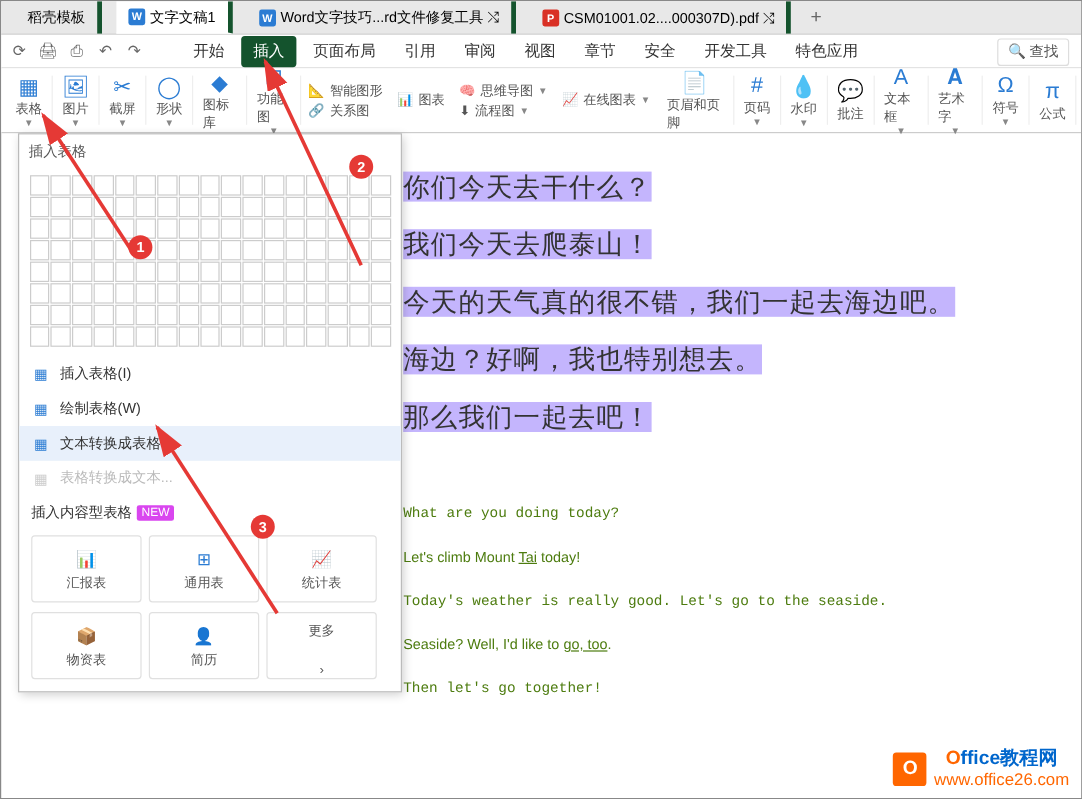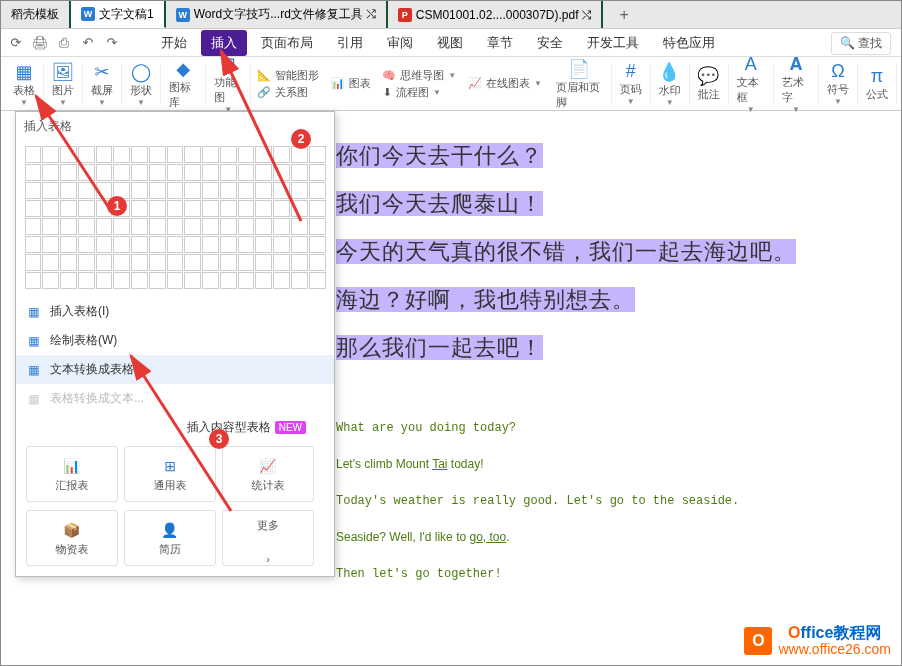--- a/index.html
+++ b/index.html
@@ -1,49 +1,49 @@
 <!DOCTYPE html>
 <html><head>
   <meta charset="utf-8">
   <style>
     * { margin: 0; padding: 0; box-sizing: border-box; font-family: "Microsoft YaHei", sans-serif; }
     body { width: 902px; height: 666px; background: #fff; position: relative; overflow: hidden; border: 1px solid #888; }
     
     .tabs { display: flex; background: #e8e8e8; height: 28px; align-items: center; border-bottom: 1px solid #ccc; }
-    .tab { padding: 4px 10px; font-size: 12px; display: flex; align-items: center; gap: 4px; border-right: 2px solid #14532d; height: 100%; cursor: pointer; }
+    .tab { padding: 4px 10px; font-size: 12px; display: flex; align-items: center; gap: 4px; border-right: 4px solid #14532d; height: 100%; cursor: pointer; margin-left: 12px; }
     .tab.active { background: #fff; border-bottom: 1px solid #fff; }
     .doc-icon { width: 14px; height: 14px; background: #2b7cd3; border-radius: 2px; display: inline-flex; align-items: center; justify-content: center; color: #fff; font-size: 9px; font-weight: bold; }
     .pdf-icon { width: 14px; height: 14px; background: #d93025; border-radius: 2px; display: inline-flex; align-items: center; justify-content: center; color: #fff; font-size: 9px; font-weight: bold; }
     .plus-tab { padding: 4px 16px; color: #666; font-size: 16px; cursor: pointer; }
     
     .quick-bar { display: flex; align-items: center; height: 28px; padding: 0 6px; gap: 6px; border-bottom: 1px solid #ddd; background: #fff; }
     .qicon { width: 18px; height: 18px; color: #666; cursor: pointer; display: flex; align-items: center; justify-content: center; font-size: 13px; }
     
     .menubar { display: flex; align-items: center; padding-left: 150px; gap: 4px; position: absolute; top: 28px; left: 0; right: 0; height: 28px; }
     .menu-item { padding: 4px 10px; font-size: 13px; color: #333; cursor: pointer; }
-    .menu-item.active { background: #4c1d95; color: #fff; border-radius: 3px; }
+    .menu-item.active { background: #14532d; color: #fff; border-radius: 3px; }
     .search-btn { margin-left: auto; margin-right: 10px; display: flex; align-items: center; gap: 3px; font-size: 12px; color: #555; border: 1px solid #ddd; padding: 2px 8px; border-radius: 3px; }
     
     .ribbon { display: flex; padding: 6px 4px; border-bottom: 1px solid #ccc; background: #fff; height: 54px; }
     .ribbon-group { display: flex; flex-direction: column; align-items: center; justify-content: center; padding: 0 8px; border-right: 1px solid #eee; font-size: 11px; color: #555; cursor: pointer; }
     .ribbon-icon { width: 22px; height: 22px; display: flex; align-items: center; justify-content: center; color: #2b7cd3; font-size: 18px; }
     .ribbon-stack { display: flex; flex-direction: column; gap: 2px; padding: 0 6px; font-size: 11px; color: #555; justify-content: center; }
     .ribbon-stack-item { display: flex; align-items: center; gap: 4px; cursor: pointer; white-space: nowrap; }
     .drop-arrow { font-size: 8px; color: #888; }
     
     .dropdown { position: absolute; top: 110px; left: 14px; width: 320px; background: #fff; border: 1px solid #bbb; box-shadow: 2px 2px 8px rgba(0,0,0,0.2); z-index: 100; }
     .dropdown-title { font-size: 12px; color: #555; padding: 6px 8px; }
     .grid-picker { padding: 4px 8px 8px; }
     .grid-row { display: flex; }
     .grid-cell { width: 17px; height: 17px; border: 1px solid #ccc; margin: 0.5px; background: #fff; }
     .dropdown-item { display: flex; align-items: center; gap: 8px; padding: 6px 10px; font-size: 12px; color: #333; cursor: pointer; }
     .dropdown-item.disabled { color: #bbb; }
     .dropdown-item.highlight { background: #e8f0fb; }
     .dd-icon { width: 16px; height: 16px; color: #2b7cd3; display: flex; align-items: center; justify-content: center; }
-    .dd-section { padding: 6px 28px; font-size: 12px; color: #333; display: flex; align-items: center; gap: 4px; justify-content: flex-end; }
+    .dd-section { padding: 6px 10px; font-size: 12px; color: #333; display: flex; align-items: center; gap: 4px; }
     .new-badge { background: #d946ef; color: #fff; font-size: 10px; padding: 1px 4px; border-radius: 2px; }
     .card-row { display: flex; gap: 6px; padding: 4px 10px; }
     .card { width: 92px; height: 56px; border: 1px solid #e0e0e0; border-radius: 3px; display: flex; flex-direction: column; align-items: center; justify-content: center; font-size: 11px; color: #555; gap: 2px; cursor: pointer; }
     .card-ico { width: 20px; height: 20px; display: flex; align-items: center; justify-content: center; color: #2b7cd3; font-size: 14px; }
     .card-more { display: flex; align-items: center; gap: 20px; justify-content: flex-end; }
     
     .content { position: absolute; top: 110px; left: 335px; right: 10px; bottom: 0; padding: 30px 0 0 0; font-family: "SimSun", serif; }
     .zh-line { font-size: 22px; color: #333; margin-bottom: 18px; letter-spacing: 1px; }
     .zh-line .hl { background: #c4b5fd; }
     .en-line { font-size: 12px; color: #4d7c0f; margin-bottom: 22px; font-family: "Courier New", monospace; }

